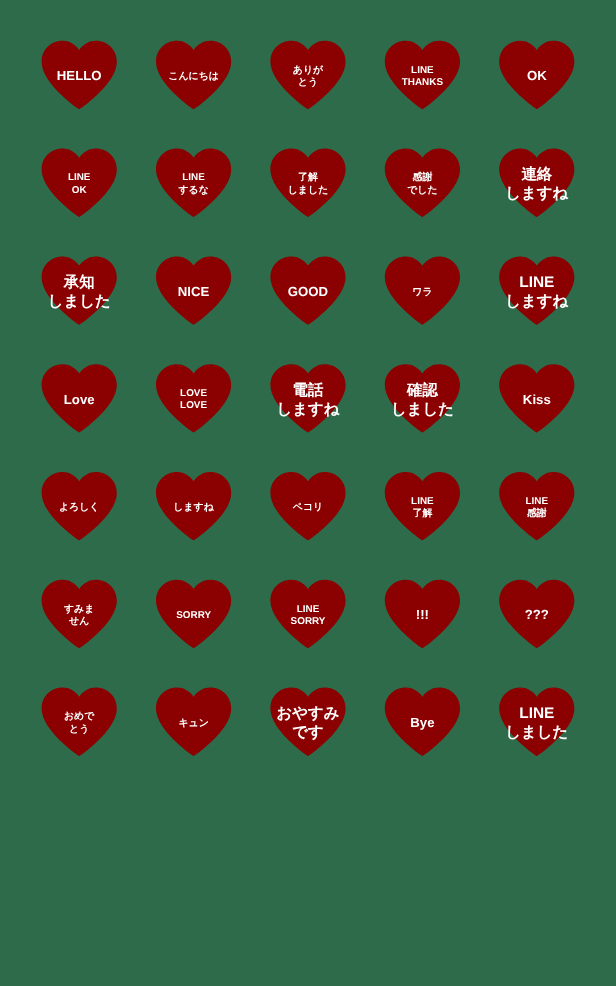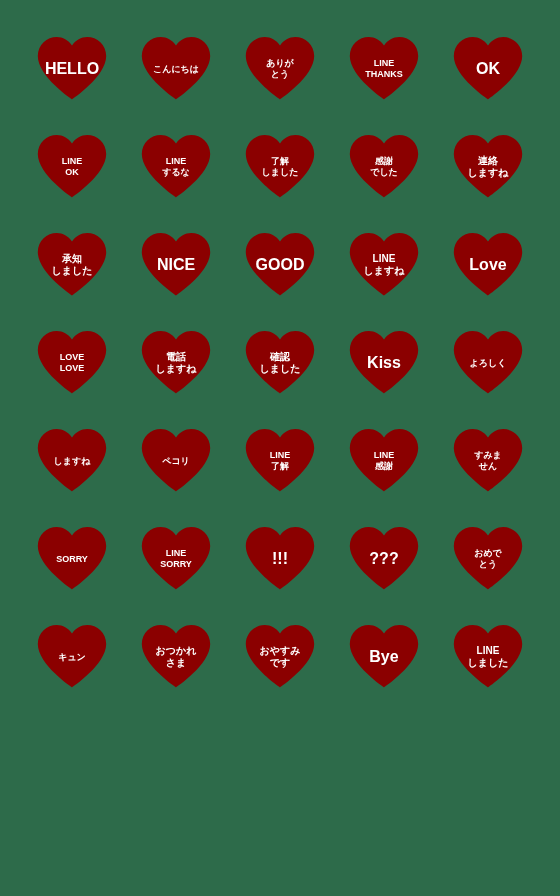--- a/index.html
+++ b/index.html
@@ -39,32 +39,32 @@
       top: 0;
       left: 0;
       width: 100%;
       height: 100%;
     }
     .heart-text {
       position: relative;
       z-index: 2;
       color: white;
       font-family: Arial, sans-serif;
-      font-size: 16px;
+      font-size: 12px;
       font-weight: bold;
       text-align: center;
       line-height: 1.2;
       white-space: pre-line;
       padding: 0 4px;
     }
     .heart-text.small {
       font-size: 9px;
     }
     .heart-text.xsmall {
-      font-size: 10px;
+      font-size: 14px;
     }
   </style>
 </head>
 <body>
 
 <div class="grid">
 <div class="heart-item">
       <div class="heart-container">
         <svg viewBox="0 0 100 90" xmlns="http://www.w3.org/2000/svg" class="heart-svg">
           <path d="M50 85 C50 85 5 55 5 28 C5 13 17 3 30 3 C38 3 45 7 50 14 C55 7 62 3 70 3 C83 3 95 13 95 28 C95 55 50 85 50 85Z" fill="#8B0000"></path>
@@ -174,20 +174,28 @@
           <path d="M50 85 C50 85 5 55 5 28 C5 13 17 3 30 3 C38 3 45 7 50 14 C55 7 62 3 70 3 C83 3 95 13 95 28 C95 55 50 85 50 85Z" fill="#8B0000"></path>
         </svg>
         <span class="heart-text">GOOD</span>
       </div>
     </div>
     <div class="heart-item">
       <div class="heart-container">
         <svg viewBox="0 0 100 90" xmlns="http://www.w3.org/2000/svg" class="heart-svg">
           <path d="M50 85 C50 85 5 55 5 28 C5 13 17 3 30 3 C38 3 45 7 50 14 C55 7 62 3 70 3 C83 3 95 13 95 28 C95 55 50 85 50 85Z" fill="#8B0000"></path>
         </svg>
+        <span class="heart-text small">ワラ</span>
+      </div>
+    </div>
+    <div class="heart-item">
+      <div class="heart-container">
+        <svg viewBox="0 0 100 90" xmlns="http://www.w3.org/2000/svg" class="heart-svg">
+          <path d="M50 85 C50 85 5 55 5 28 C5 13 17 3 30 3 C38 3 45 7 50 14 C55 7 62 3 70 3 C83 3 95 13 95 28 C95 55 50 85 50 85Z" fill="#8B0000"></path>
+        </svg>
         <span class="heart-text xsmall">LINE
 しますね</span>
       </div>
     </div>
     <div class="heart-item">
       <div class="heart-container">
         <svg viewBox="0 0 100 90" xmlns="http://www.w3.org/2000/svg" class="heart-svg">
           <path d="M50 85 C50 85 5 55 5 28 C5 13 17 3 30 3 C38 3 45 7 50 14 C55 7 62 3 70 3 C83 3 95 13 95 28 C95 55 50 85 50 85Z" fill="#8B0000"></path>
         </svg>
         <span class="heart-text">Love</span>
@@ -320,29 +328,20 @@
         <span class="heart-text small">おめで
 とう</span>
       </div>
     </div>
     <div class="heart-item">
       <div class="heart-container">
         <svg viewBox="0 0 100 90" xmlns="http://www.w3.org/2000/svg" class="heart-svg">
           <path d="M50 85 C50 85 5 55 5 28 C5 13 17 3 30 3 C38 3 45 7 50 14 C55 7 62 3 70 3 C83 3 95 13 95 28 C95 55 50 85 50 85Z" fill="#8B0000"></path>
         </svg>
         <span class="heart-text small">キュン</span>
-      </div>
-    </div>
-    <div class="heart-item">
-      <div class="heart-container">
-        <svg viewBox="0 0 100 90" xmlns="http://www.w3.org/2000/svg" class="heart-svg">
-          <path d="M50 85 C50 85 5 55 5 28 C5 13 17 3 30 3 C38 3 45 7 50 14 C55 7 62 3 70 3 C83 3 95 13 95 28 C95 55 50 85 50 85Z" fill="#8B0000"></path>
-        </svg>
-        <span class="heart-text xsmall">おつかれ
-さま</span>
       </div>
     </div>
     <div class="heart-item">
       <div class="heart-container">
         <svg viewBox="0 0 100 90" xmlns="http://www.w3.org/2000/svg" class="heart-svg">
           <path d="M50 85 C50 85 5 55 5 28 C5 13 17 3 30 3 C38 3 45 7 50 14 C55 7 62 3 70 3 C83 3 95 13 95 28 C95 55 50 85 50 85Z" fill="#8B0000"></path>
         </svg>
         <span class="heart-text xsmall">おやすみ
 です</span>
       </div>

